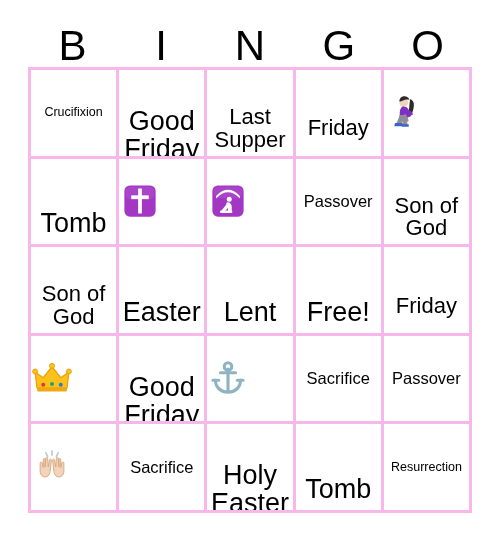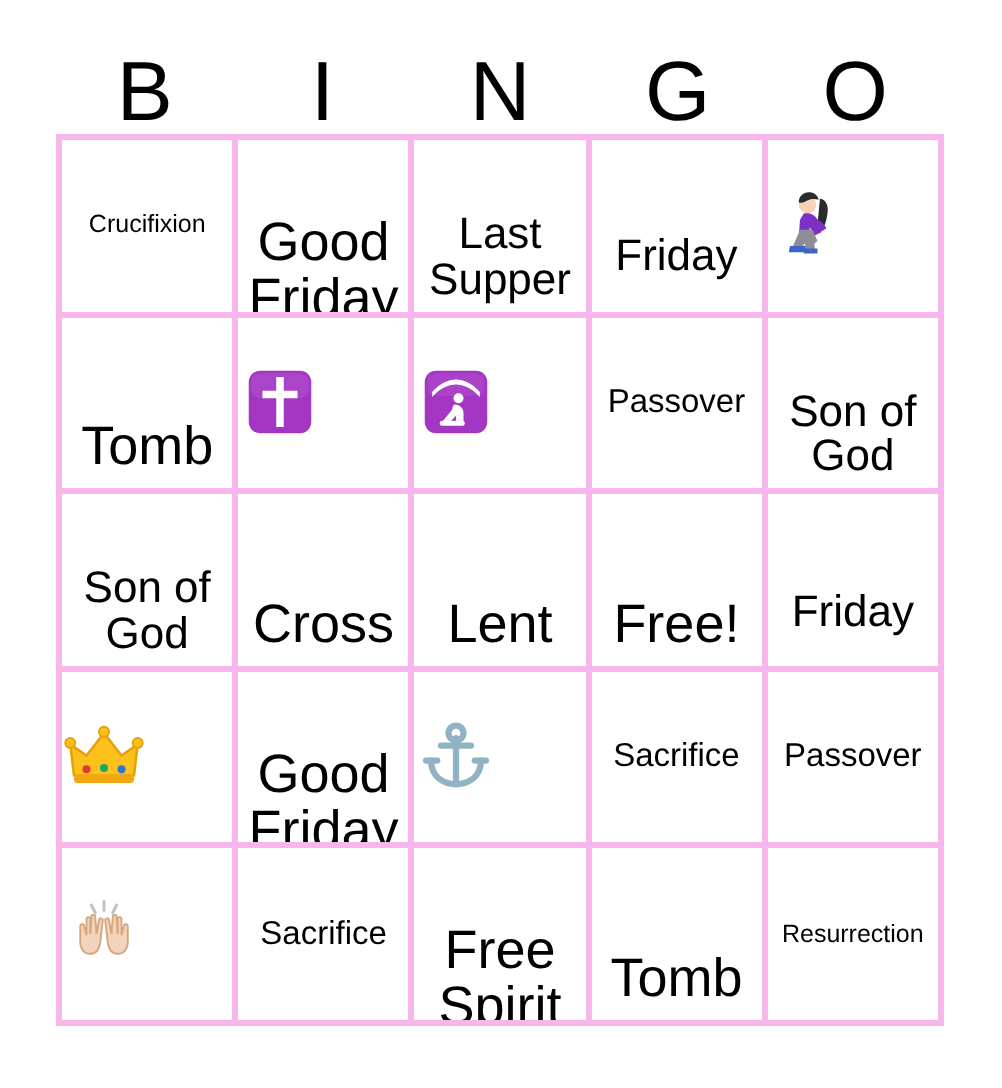--- a/index.html
+++ b/index.html
@@ -166,21 +166,21 @@
         </div>
         <div class="cell">
           <span class="cell-text sz-md">Son of God</span>
         </div>
       </div>
       <div class="grid-row">
         <div class="cell">
           <span class="cell-text sz-md">Son of God</span>
         </div>
         <div class="cell">
-          <span class="cell-text sz-lg">Cross</span>
+          <span class="cell-text sz-lg">Easter</span>
         </div>
         <div class="cell">
           <span class="cell-text sz-lg">Lent</span>
         </div>
         <div class="cell">
           <span class="cell-text sz-lg">Free!</span>
         </div>
         <div class="cell">
           <span class="cell-text sz-md">Friday</span>
         </div>
@@ -232,21 +232,21 @@
         <line x1="32" y1="6" x2="32" y2="13"></line>
         <line x1="22" y1="9" x2="25" y2="15"></line>
         <line x1="42" y1="9" x2="39" y2="15"></line>
       </g>
     </svg>
         </div>
         <div class="cell">
           <span class="cell-text sz-sm">Sacrifice</span>
         </div>
         <div class="cell">
-          <span class="cell-text sz-lg">Free Spirit</span>
+          <span class="cell-text sz-lg">Holy Easter</span>
         </div>
         <div class="cell">
           <span class="cell-text sz-lg">Tomb</span>
         </div>
         <div class="cell">
           <span class="cell-text sz-xs">Resurrection</span>
         </div>
       </div>
     </div>
 

